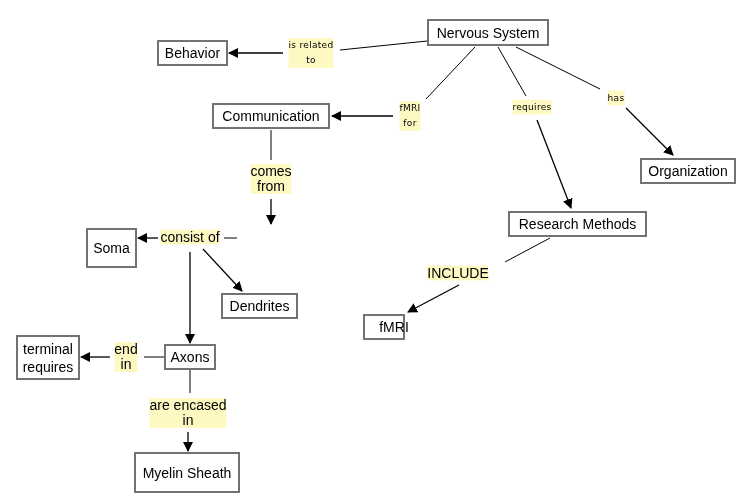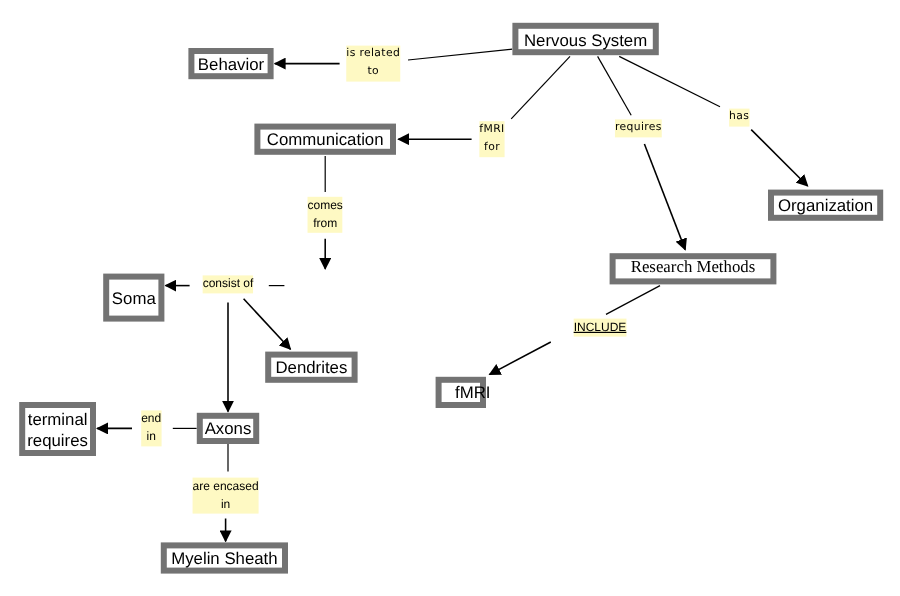--- a/index.html
+++ b/index.html
@@ -1,30 +1,30 @@
 <!DOCTYPE html>
 <html><head>
 <meta charset="utf-8">
 <style>
   html, body { margin: 0; padding: 0; background: #ffffff; }
   #canvas { position: relative; width: 750px; height: 497px; background: #ffffff; overflow: hidden; }
   svg { position: absolute; left: 0; top: 0; }
   .node {
-    position: absolute; box-sizing: border-box; border: 5px solid #737373;
+    position: absolute; box-sizing: border-box; border: 2px solid #737373;
     background: #fff; color: #000; font-family: "Liberation Sans", sans-serif;
     font-size: 14px; line-height: 18px; text-align: center; white-space: pre;
     display: flex; align-items: center; justify-content: center; cursor: pointer;
   }
   .label {
     position: absolute; font-family: "DejaVu Sans", sans-serif; color: #000;
     text-align: center; white-space: pre; transform: translate(-50%, -50%);
     background: #fef9c3;
   }
   .small { font-size: 9px; line-height: 15px; letter-spacing: 0.3px; }
-  .med { font-size: 10px; line-height: 15px; font-family: "Liberation Sans", sans-serif; }
+  .med { font-size: 14px; line-height: 15px; font-family: "Liberation Sans", sans-serif; }
 </style>
 </head>
 <body>
 
 <div id="canvas">
   <svg width="750" height="497">
     <defs>
       <marker id="arr" markerWidth="10" markerHeight="10" refX="9" refY="5" orient="auto" markerUnits="userSpaceOnUse">
         <path d="M0,0 L10,5 L0,10 z" fill="#000"></path>
       </marker>
@@ -62,31 +62,31 @@
 
   <div class="label small" style="left:311px; top:53px;">is related
 to</div>
   <div class="label small" style="left:410px; top:116px;">fMRI
 for</div>
   <div class="label small" style="left:532px; top:107px;">requires</div>
   <div class="label small" style="left:616px; top:98px;">has</div>
   <div class="label med" style="left:271px; top:179px;">comes
 from</div>
   <div class="label med" style="left:190px; top:237px;">consist of</div>
-  <div class="label med" style="left:500px; top:273px;text-decoration:underline;">INCLUDE</div>
+  <div class="label med" style="left:458px; top:273px;">INCLUDE</div>
   <div class="label med" style="left:126px; top:357px;">end
 in</div>
   <div class="label med" style="left:188px; top:413px;">are encased
 in</div>
 
   <div class="node" style="left:427px; top:19px; width:122px; height:27px;">Nervous System</div>
   <div class="node" style="left:157px; top:40px; width:71px; height:26px;">Behavior</div>
   <div class="node" style="left:212px; top:103px; width:118px; height:26px;">Communication</div>
   <div class="node" style="left:640px; top:158px; width:96px; height:26px;">Organization</div>
-  <div class="node" style="left:508px; top:211px; width:139px; height:26px;font-family:Liberation Serif, serif;">Research Methods</div>
+  <div class="node" style="left:508px; top:211px; width:139px; height:26px;">Research Methods</div>
   <div class="node" style="left:86px; top:228px; width:51px; height:40px;">Soma</div>
   <div class="node" style="left:221px; top:293px; width:77px; height:26px;">Dendrites</div>
   <div class="node" style="left:164px; top:344px; width:52px; height:26px;">Axons</div>
   <div class="node" style="left:363px; top:314px; width:42px; height:26px;padding-left:20px;">fMRI</div>
   <div class="node" style="left:16px; top:335px; width:64px; height:45px;">terminal
 requires</div>
-  <div class="node" style="left:134px; top:452px; width:106px; height:26px;">Myelin Sheath</div>
+  <div class="node" style="left:134px; top:452px; width:106px; height:41px;">Myelin Sheath</div>
 </div>
 
 </body></html>

